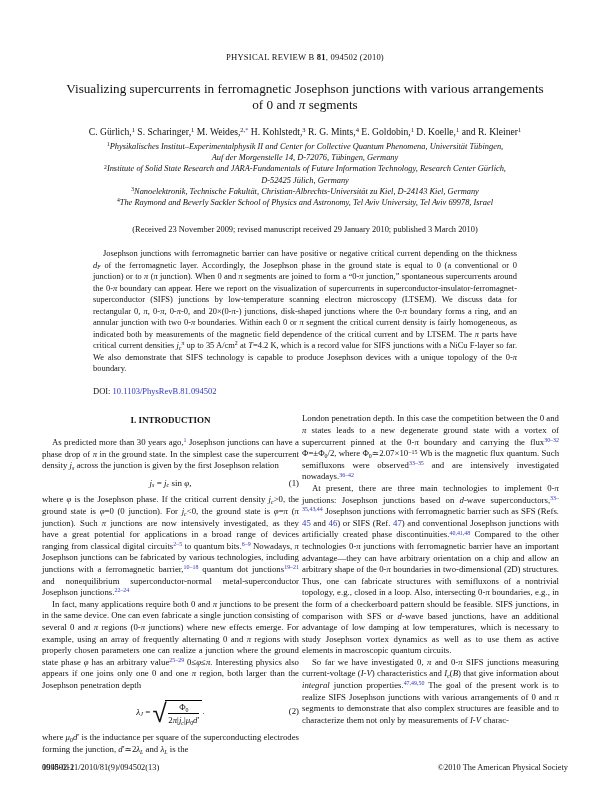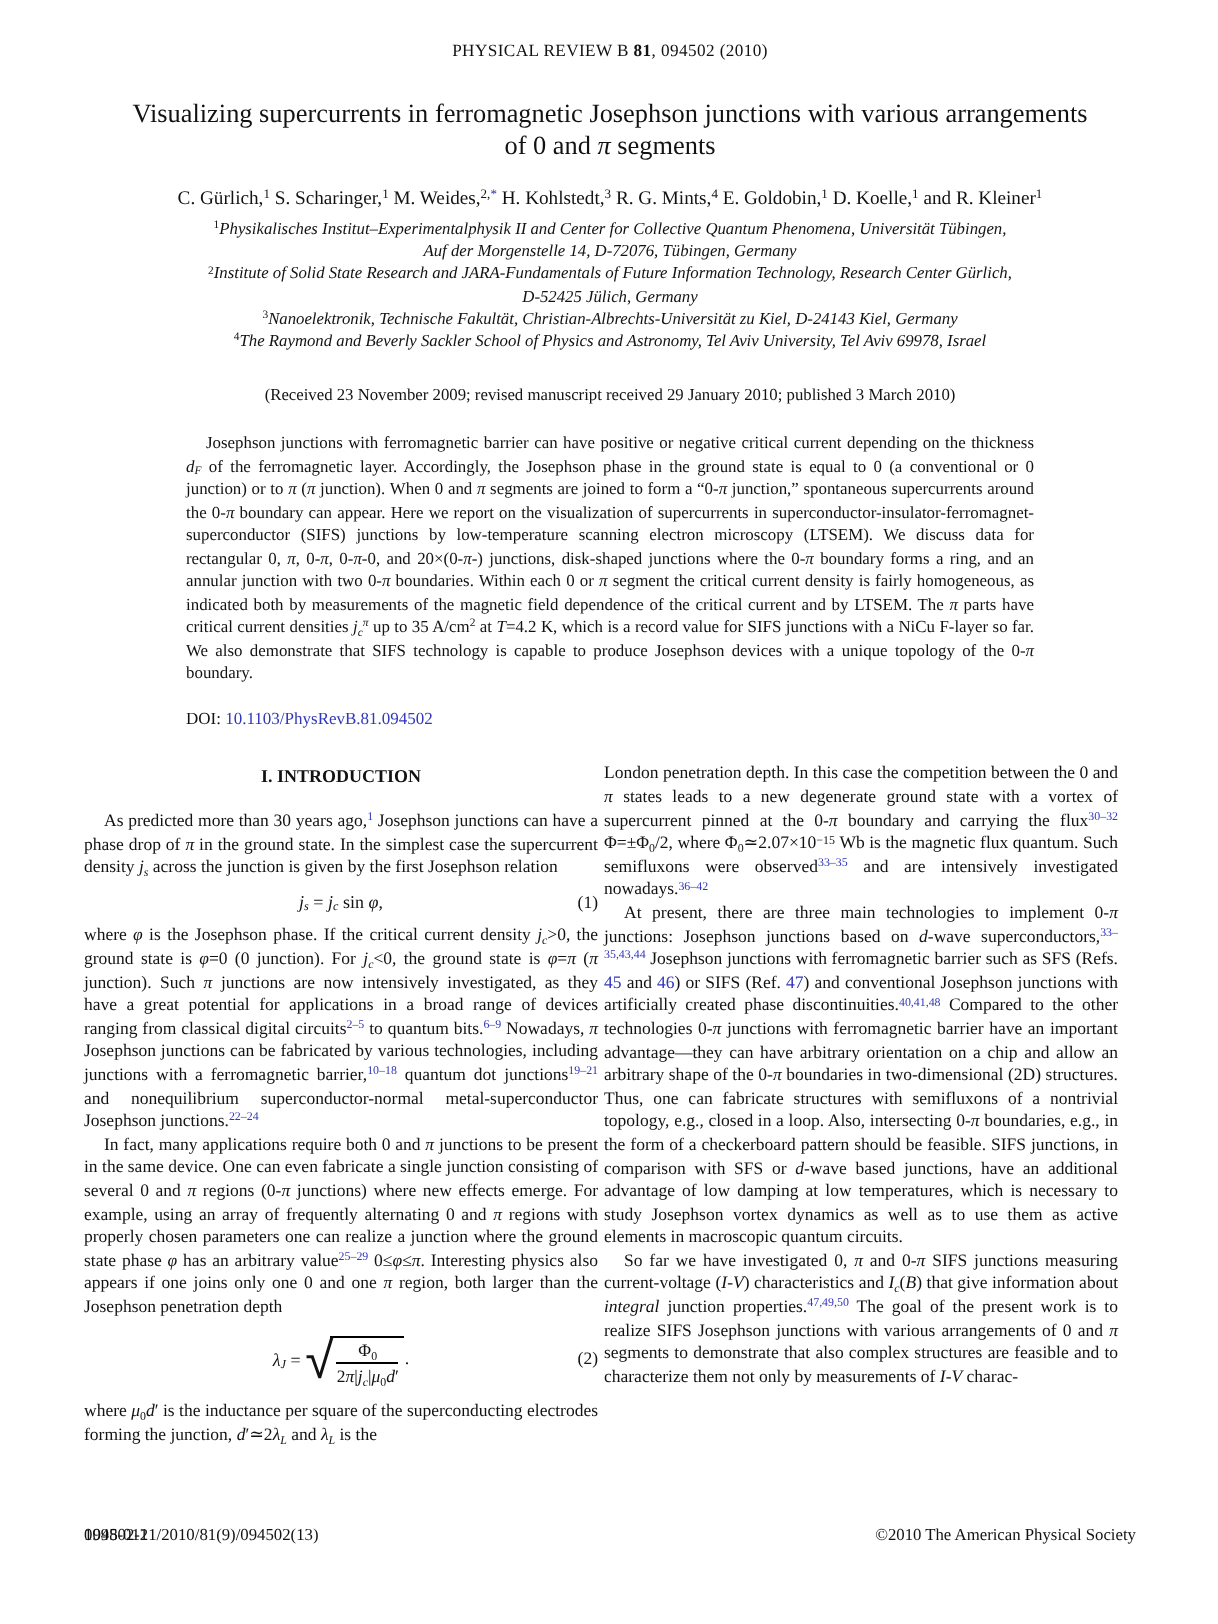--- a/index.html
+++ b/index.html
@@ -1,20 +1,20 @@
 <!DOCTYPE html>
 <html lang="en"><head>
 <meta charset="utf-8">
 <style>
   :root { --link:#3136bb; --ink:#121212; }
   html,body{margin:0;padding:0;background:#e8e8e8;}
   .page{
     width:609px;height:812px;background:#ffffff;box-sizing:border-box;
     position:relative;overflow:hidden;
-    padding:20px 41px 0 42px;
+    padding:52px 41px 0 42px;
     font-family:"Liberation Serif","DejaVu Serif",serif;
     color:var(--ink);
     -webkit-hyphens:auto;hyphens:auto;
   }
   .b{font-weight:bold}
   .i{font-style:italic}
   .sup{font-size:68%;position:relative;top:-0.45em;line-height:0}
   .sb{font-size:68%;position:relative;top:0.28em;line-height:0}
   .link{color:var(--link)}
   .journal-header{text-align:center;font-size:8.6px;letter-spacing:.2px}

